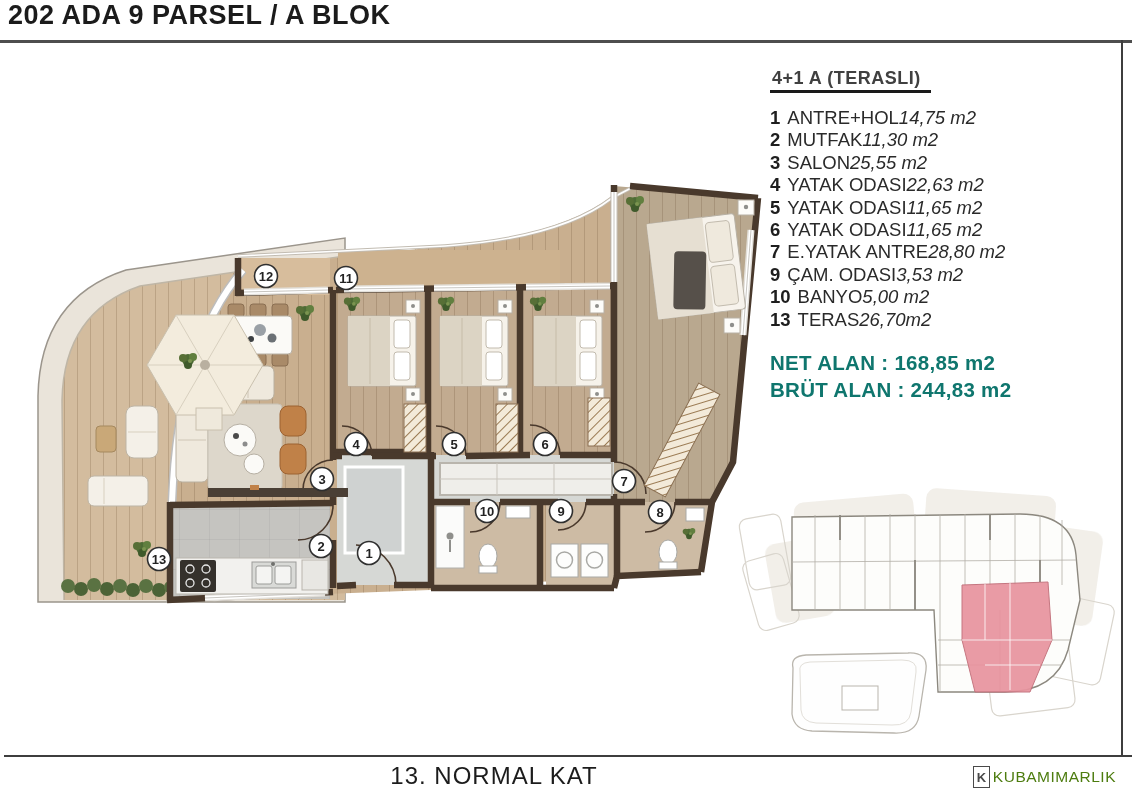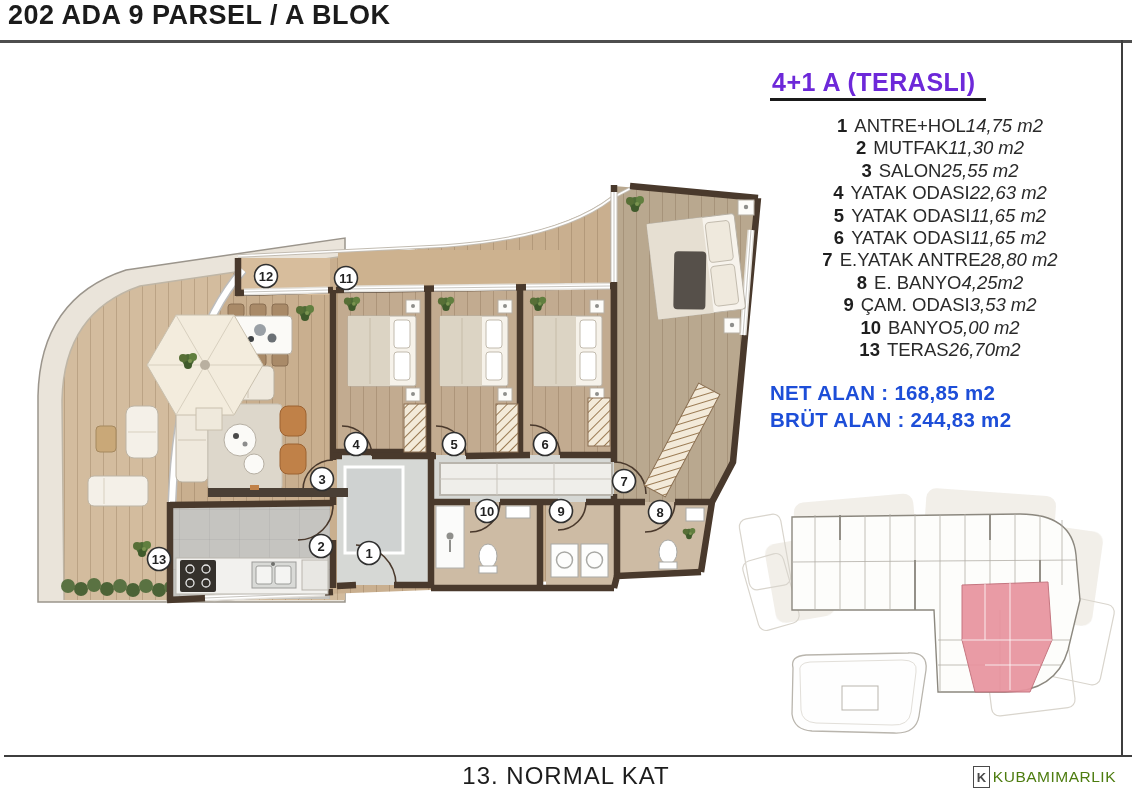--- a/index.html
+++ b/index.html
@@ -5,28 +5,28 @@
   html,body{margin:0;padding:0;background:#ffffff;}
   body{font-family:"Liberation Sans",sans-serif;color:#1d1d1d;}
   .page{position:relative;width:1132px;height:800px;background:#fff;overflow:hidden;}
 
   .page-title{position:absolute;left:8px;top:0;font-size:27px;font-weight:600;letter-spacing:.5px;color:#1b1b1b;margin:0;}
   .rule-top{position:absolute;left:0;top:40px;width:1132px;height:3px;background:#4e4e4e;}
   .rule-bottom{position:absolute;left:4px;top:755px;width:1128px;height:2px;background:#3e3e3e;}
   .rule-right{position:absolute;left:1121px;top:40px;width:2px;height:717px;background:#3e3e3e;}
 
   .unit-panel{position:absolute;left:770px;top:68px;width:340px;}
-  .unit-title{font-size:25px;font-weight:700;color:#6d28d9;border-bottom:3px solid #1a1a1a;display:inline-block;padding:0 10px 1px 2px;margin:0 0 14px 0;letter-spacing:.5px;}
+  .unit-title{font-size:18px;font-weight:700;color:#404040;border-bottom:3px solid #1a1a1a;display:inline-block;padding:0 10px 1px 2px;margin:0 0 14px 0;letter-spacing:.5px;}
   .room-list{width:100%;}
-  .room-row{display:flex;justify-content:center;font-size:18.5px;line-height:22.4px;color:#2a2a2a;}
+  .room-row{display:flex;justify-content:flex-start;font-size:18.5px;line-height:22.4px;color:#2a2a2a;}
   .room-row .rn{font-weight:700;margin-right:7px;color:#1e1e1e;}
   .room-row .ra{text-align:right;font-style:italic;}
-  .totals{margin-top:18px;font-size:20.5px;font-weight:700;color:#1d4ed8;line-height:27px;letter-spacing:.3px;}
-
-  .floor-label{position:absolute;left:0;top:762px;width:1132px;text-align:center;font-size:24px;color:#1c1c1c;letter-spacing:1px;}
+  .totals{margin-top:18px;font-size:20.5px;font-weight:700;color:#0f766e;line-height:27px;letter-spacing:.3px;}
+
+  .floor-label{position:absolute;left:0;top:762px;width:988px;text-align:center;font-size:24px;color:#1c1c1c;letter-spacing:1px;}
   .logo{position:absolute;right:16px;top:766px;display:flex;align-items:center;gap:3px;}
   .logo .k-box{width:15px;height:20px;border:1.5px solid #4a4a4a;display:flex;align-items:center;justify-content:center;font-size:13px;font-weight:700;color:#4a4a4a;}
   .logo .logo-text{font-size:15.5px;letter-spacing:.5px;color:#4d7c0f;font-weight:500;}
 
   .plan-svg{position:absolute;left:0;top:0;}
 </style>
 </head>
 <body>
 
 <div class="page">
@@ -405,24 +405,20 @@
         </div>
       <div class="room-row">
           <span class="rl"><span class="rn">6</span><span>YATAK ODASI</span></span>
           <span class="ra">11,65 m2</span>
         </div>
       <div class="room-row">
           <span class="rl"><span class="rn">7</span><span>E.YATAK ANTRE</span></span>
           <span class="ra">28,80 m2</span>
         </div>
       <div class="room-row">
-          <span class="rl"><span class="rn">8</span><span>E. BANYO</span></span>
-          <span class="ra">4,25m2</span>
-        </div>
-      <div class="room-row">
           <span class="rl"><span class="rn">9</span><span>ÇAM. ODASI</span></span>
           <span class="ra">3,53 m2</span>
         </div>
       <div class="room-row">
           <span class="rl"><span class="rn">10</span><span>BANYO</span></span>
           <span class="ra">5,00 m2</span>
         </div>
       <div class="room-row">
           <span class="rl"><span class="rn">13</span><span>TERAS</span></span>
           <span class="ra">26,70m2</span>

